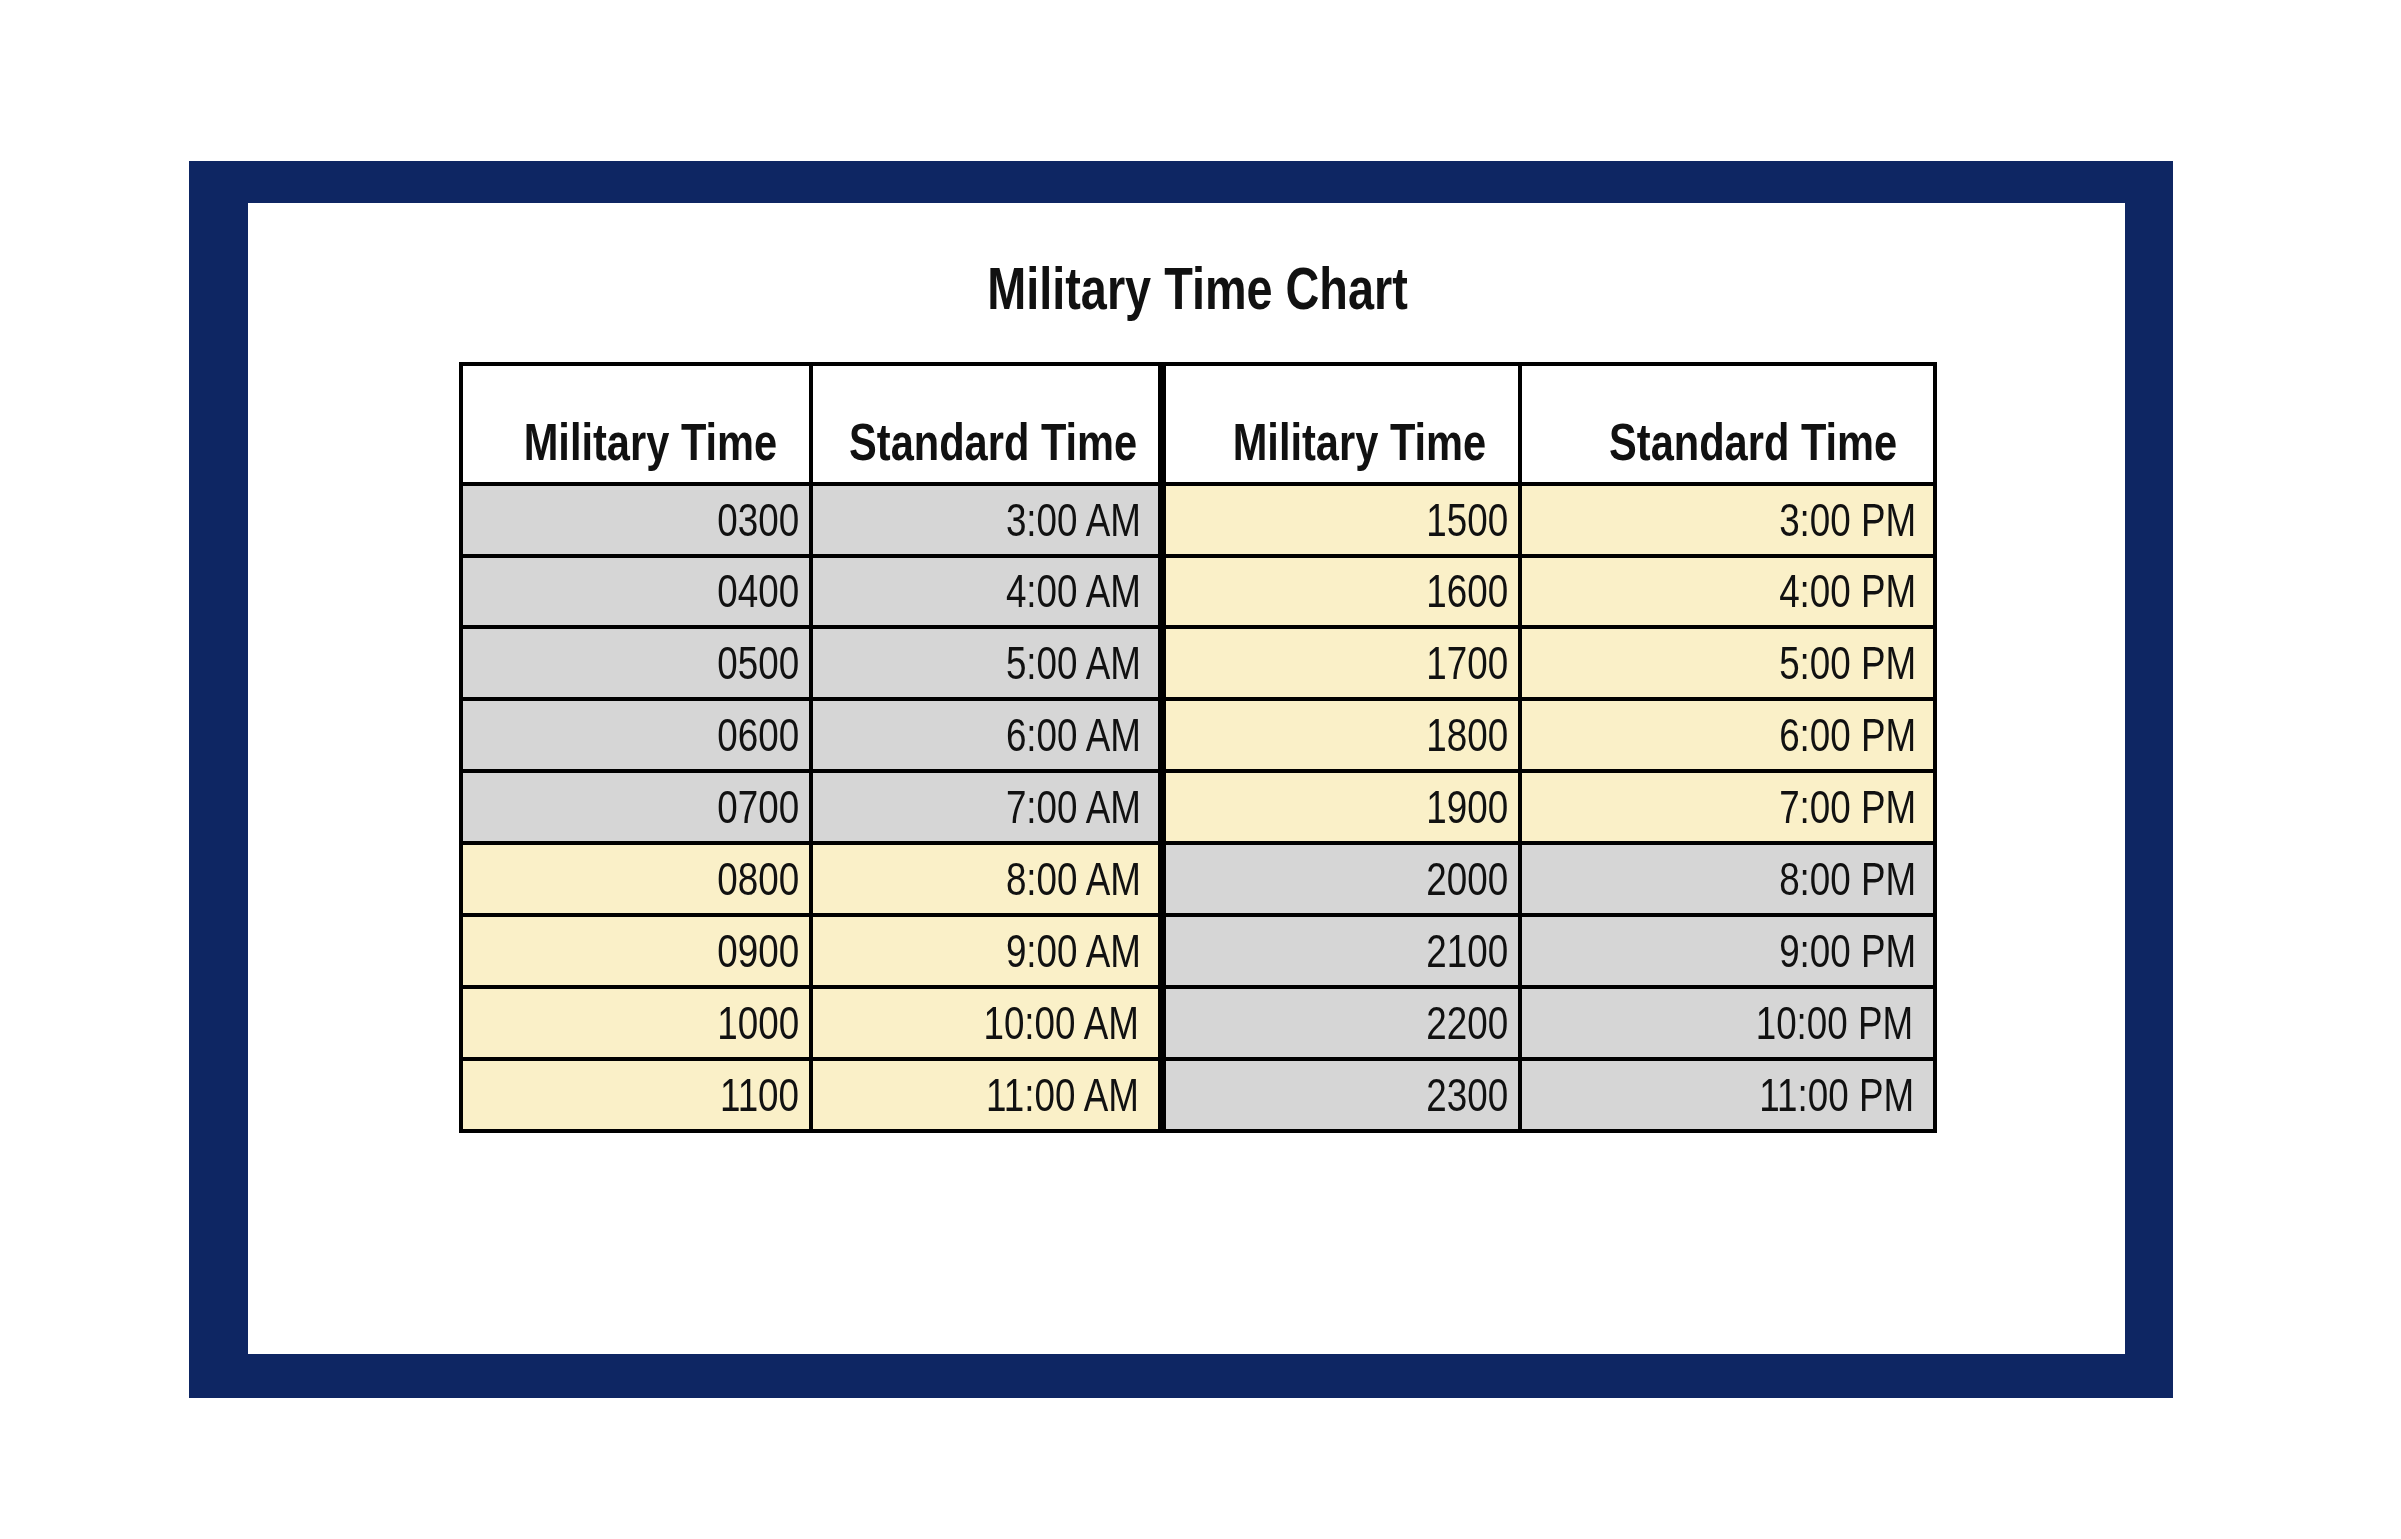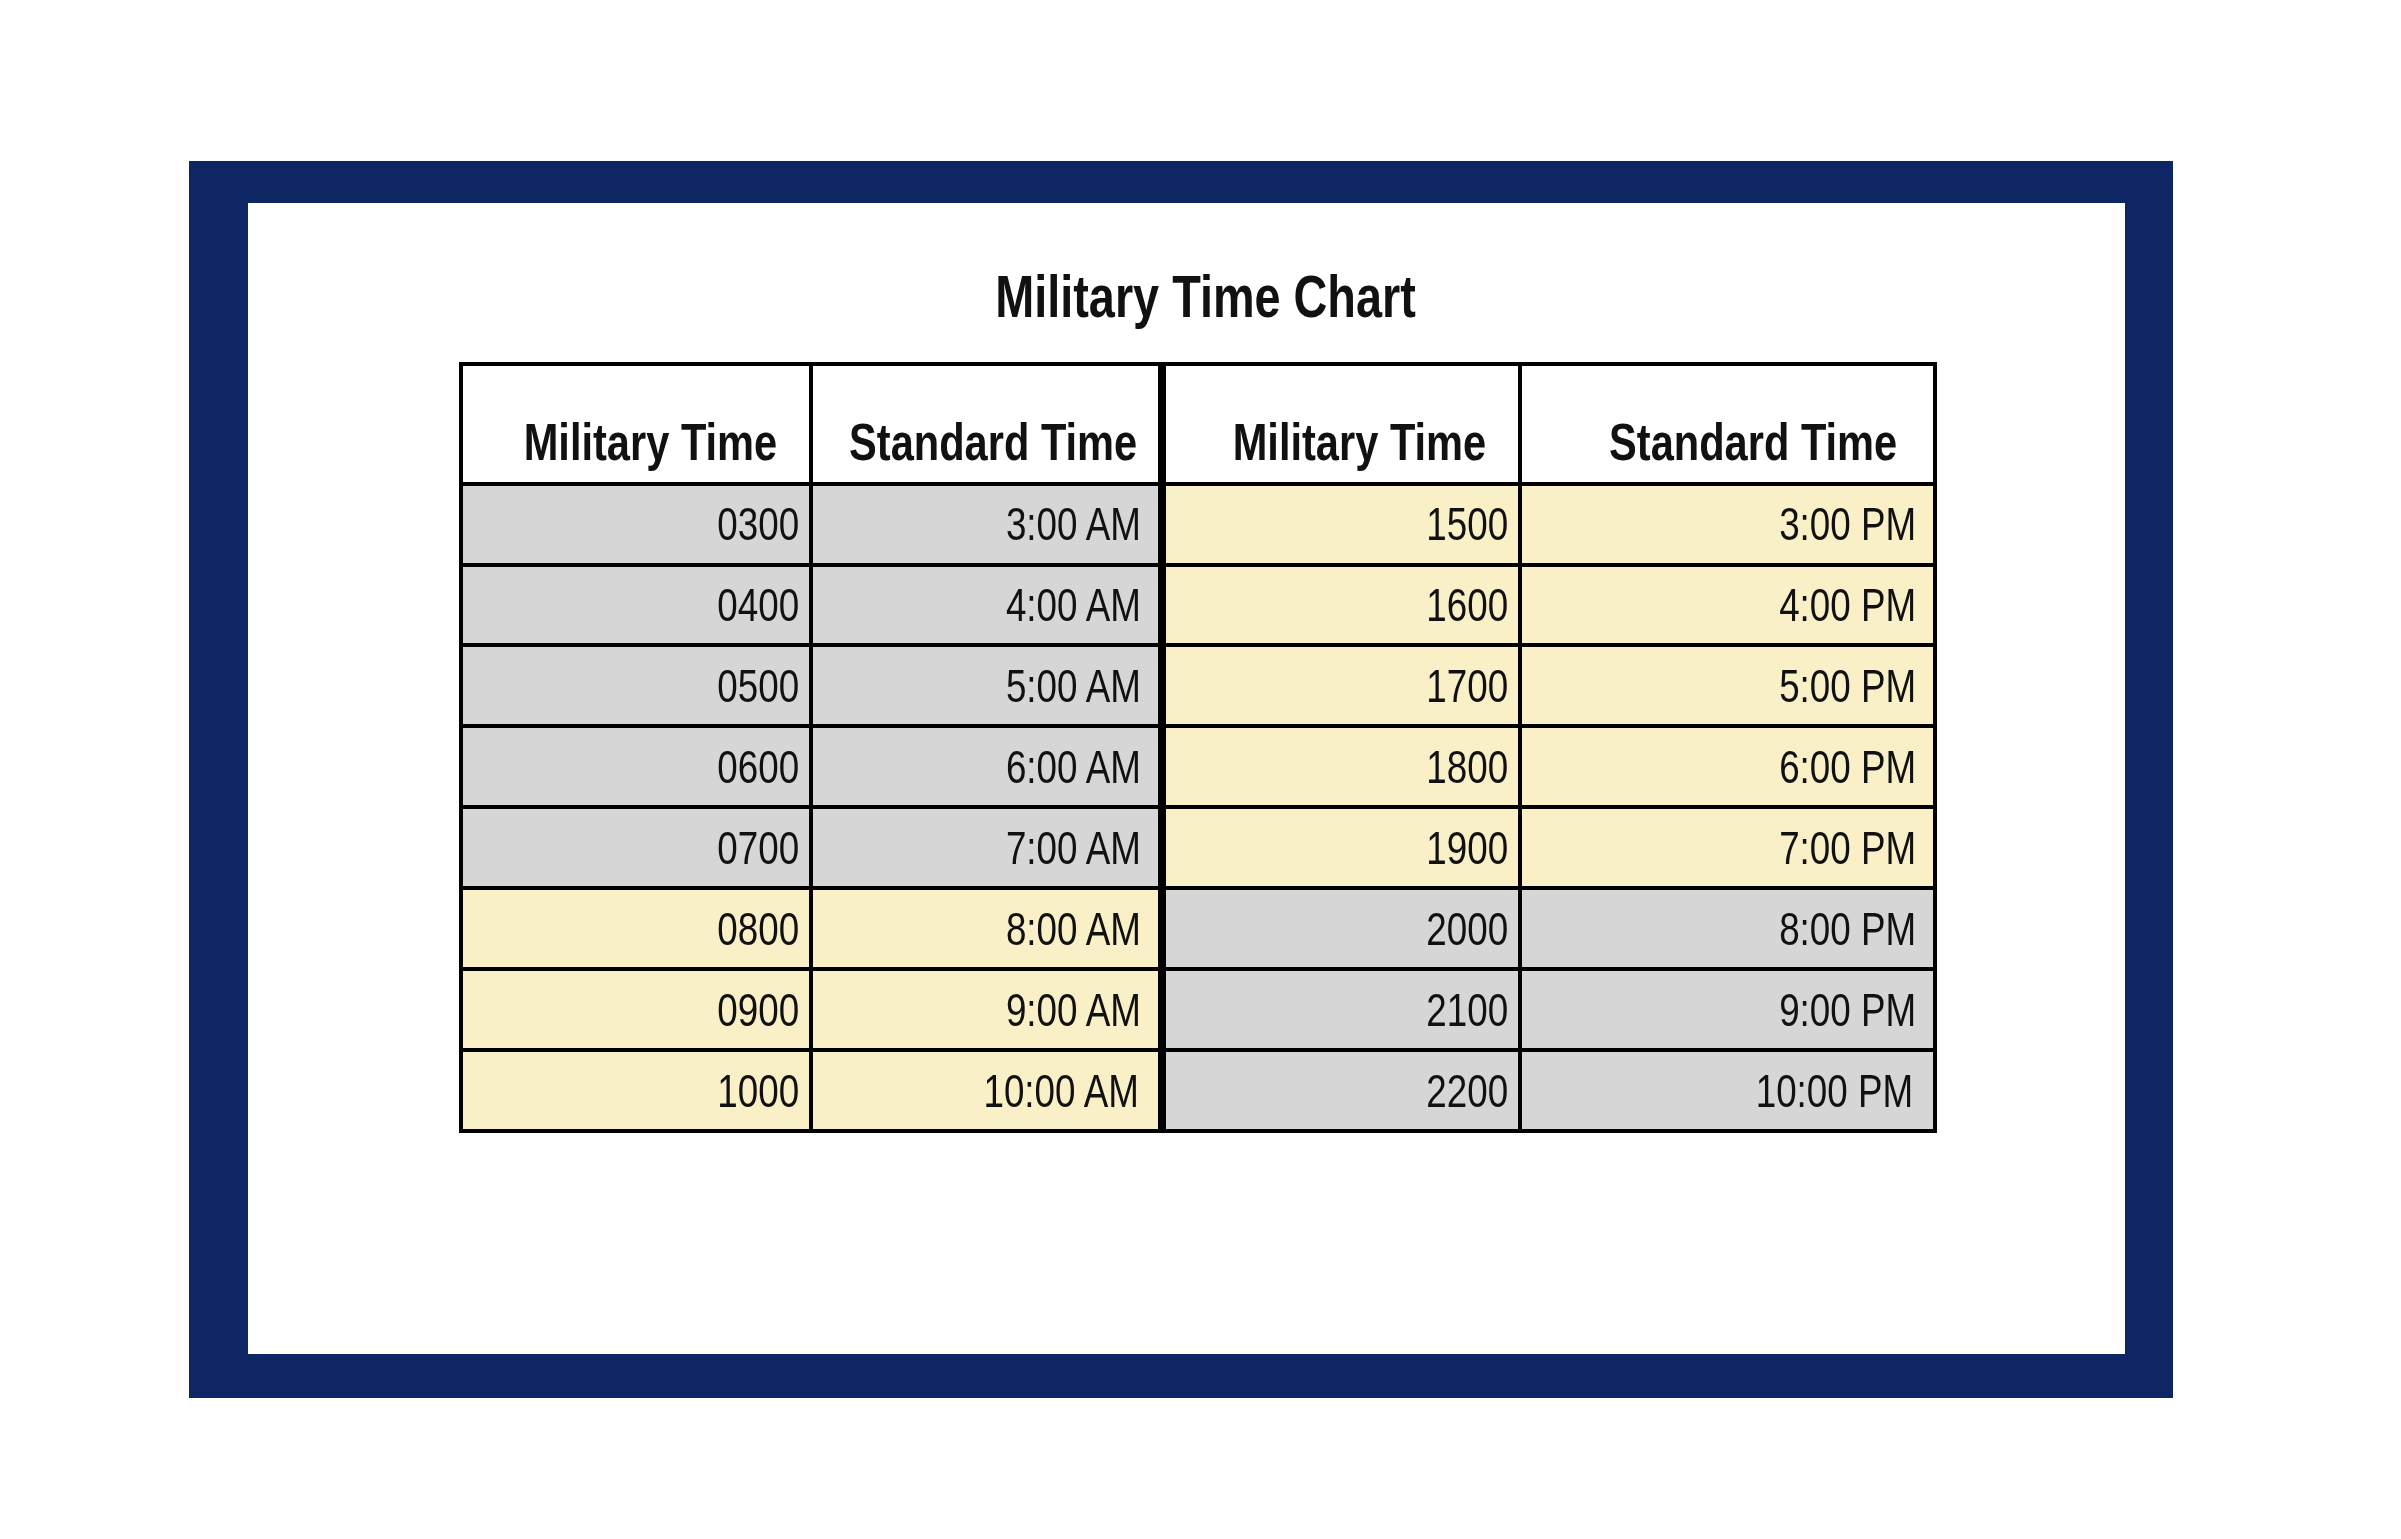--- a/index.html
+++ b/index.html
@@ -10,21 +10,21 @@
   }
   
   .frame{
     position:absolute;left:189px;top:161px;width:1984px;height:1237px;
     box-sizing:border-box;
     border-style:solid;border-color:#0e2663;
     border-width:42px 48px 44px 59px;
   }
   
   .title{
-    position:absolute;left:459px;top:254px;width:1474px;margin:10px;
+    position:absolute;left:459px;top:254px;width:1474px;margin:2px;
     text-align:center;font-size:60px;font-weight:700;line-height:1.1;
     color:#111;
   }
   
   .cond{display:inline-block;transform:scaleX(0.80);transform-origin:50% 50%;white-space:nowrap;}
   .title .cond{transform:scaleX(0.78);}
   
   table.mt{
     position:absolute;left:459px;top:362px;width:1474px;height:771px;
     border-collapse:collapse;table-layout:fixed;
@@ -110,15 +110,21 @@
       <td class="cream"><span class="cond">9:00 AM</span></td>
       <td class="gray mid"><span class="cond">2100</span></td>
       <td class="gray"><span class="cond">9:00 PM</span></td>
     </tr>
     <tr>
       <td class="cream"><span class="cond">1000</span></td>
       <td class="cream"><span class="cond">10:00 AM</span></td>
       <td class="gray mid"><span class="cond">2200</span></td>
       <td class="gray"><span class="cond">10:00 PM</span></td>
     </tr>
+    <tr>
+      <td class="cream"><span class="cond">1100</span></td>
+      <td class="cream"><span class="cond">11:00 AM</span></td>
+      <td class="gray mid"><span class="cond">2300</span></td>
+      <td class="gray"><span class="cond">11:00 PM</span></td>
+    </tr>
   </tbody>
 </table>
 
 
 </body></html>

